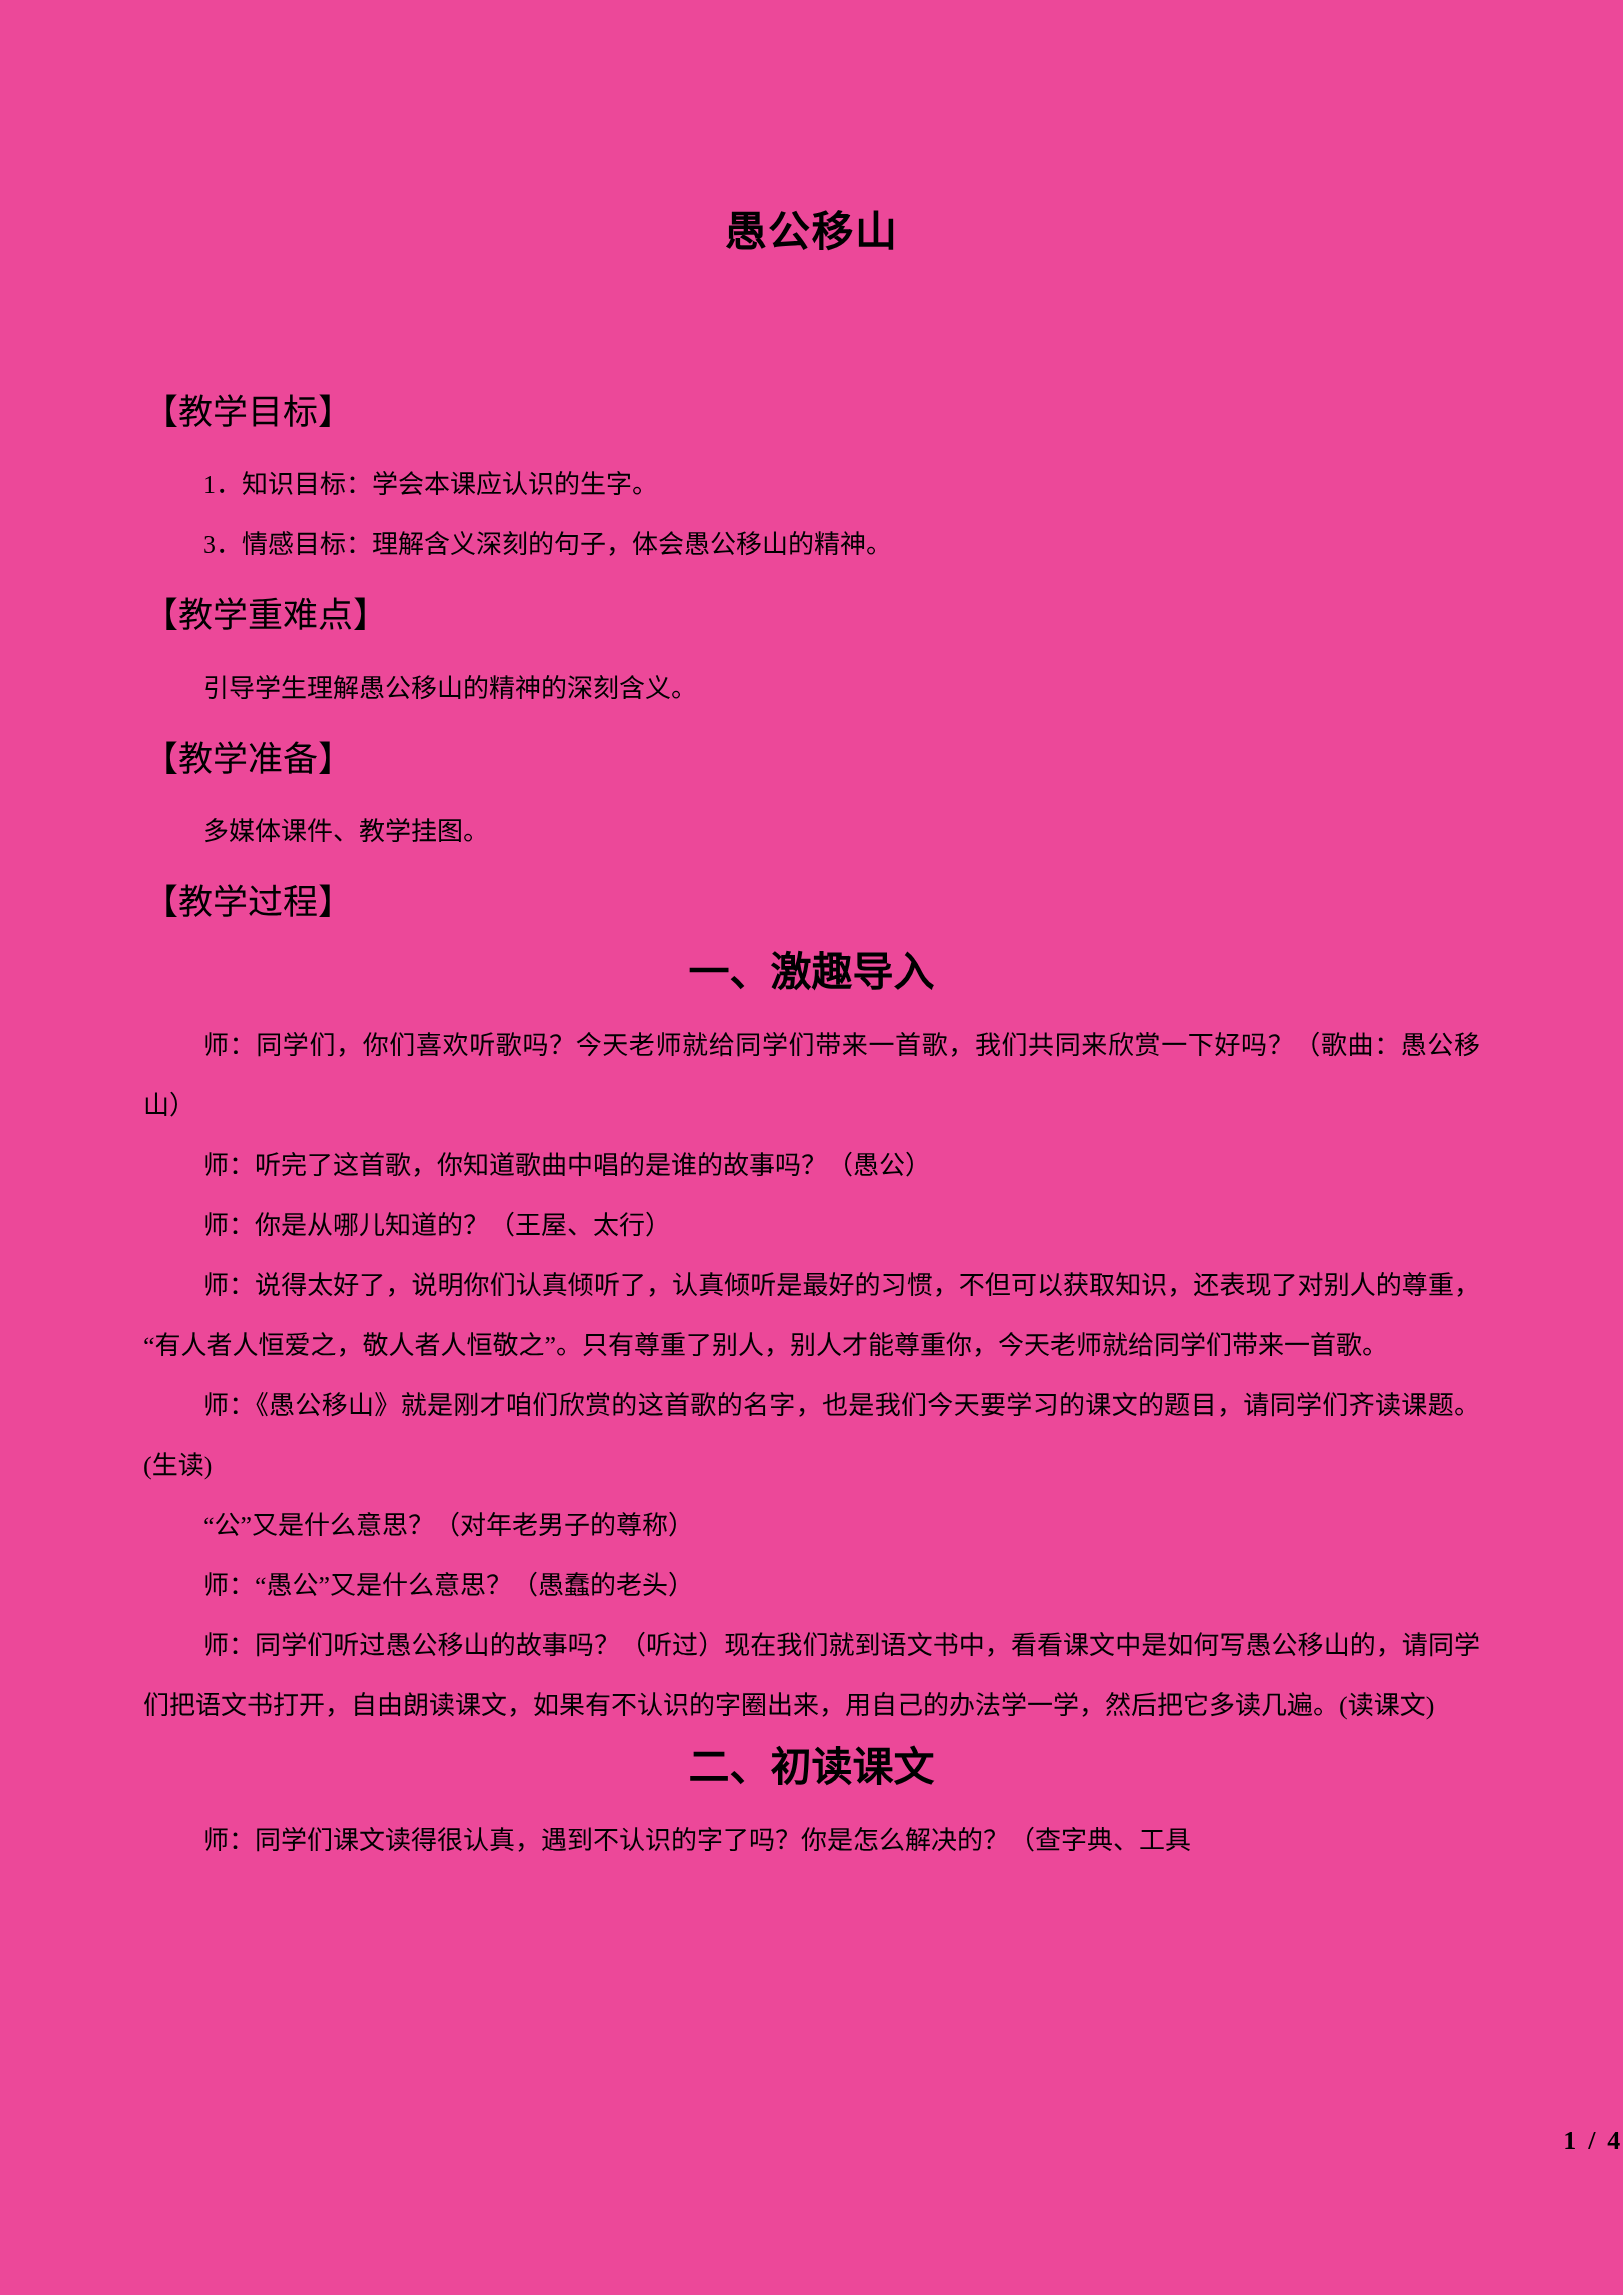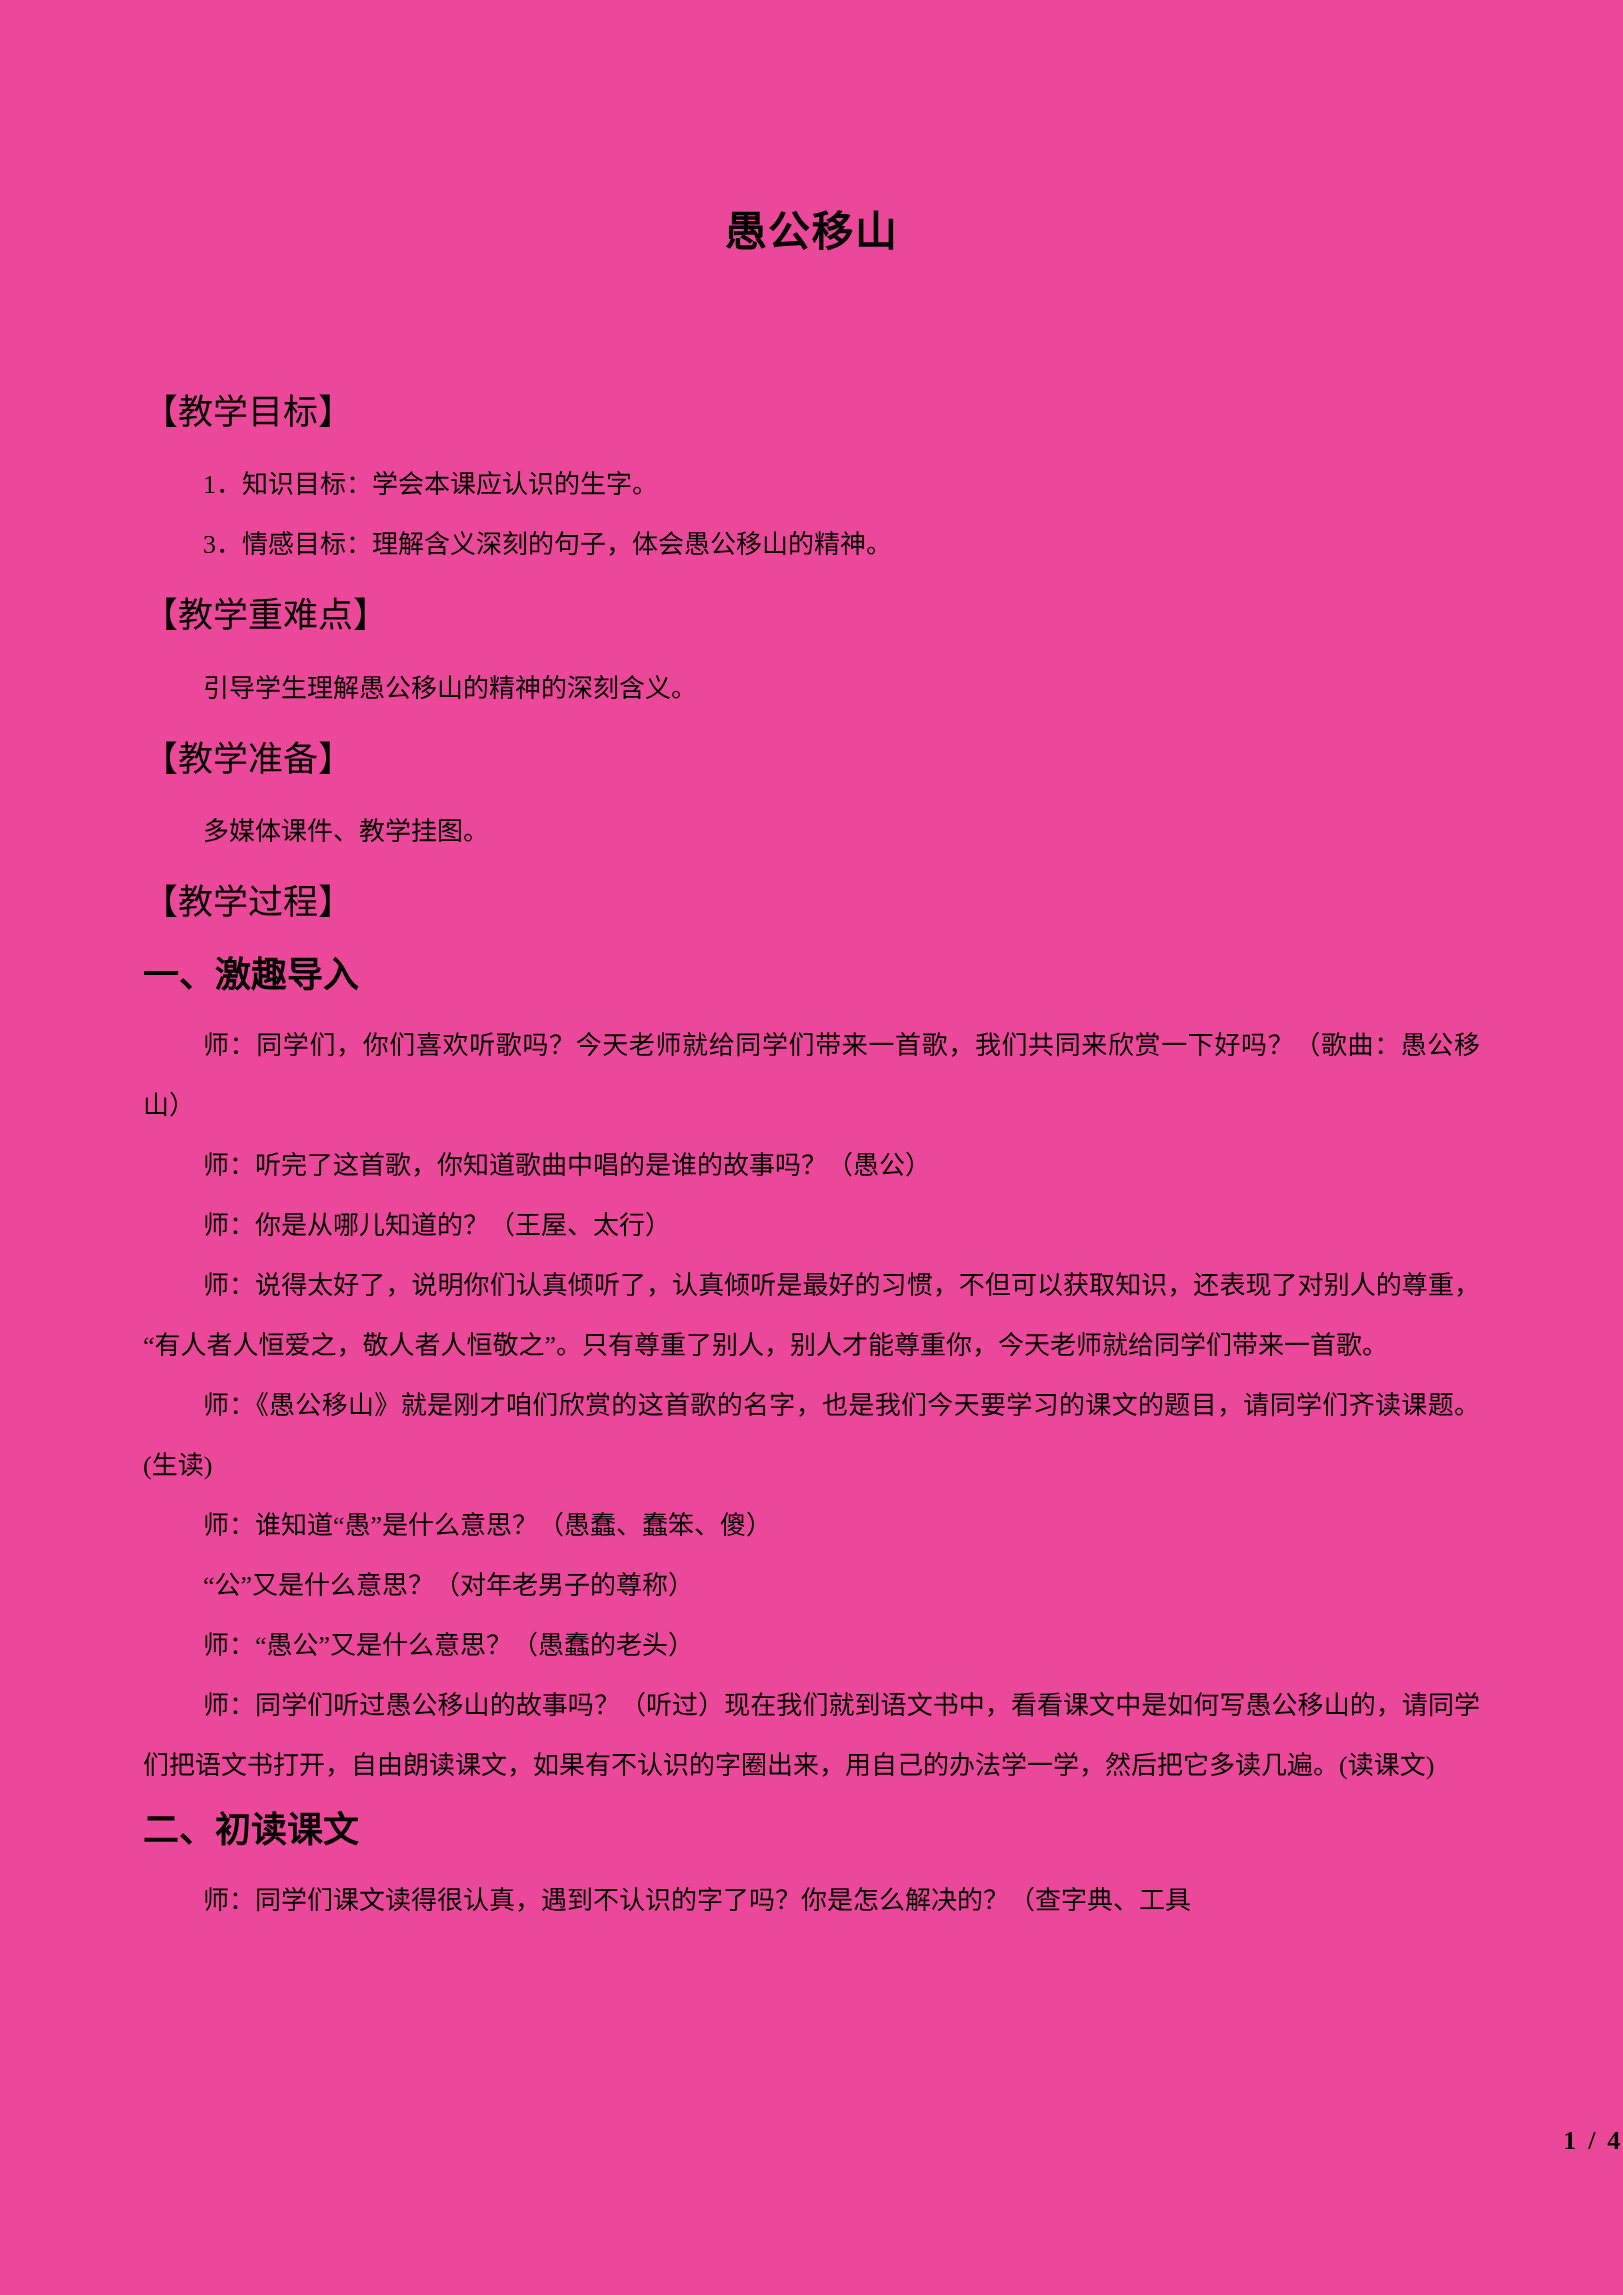--- a/index.html
+++ b/index.html
@@ -34,24 +34,25 @@
     text-align: left;
   }
   .list-item, .para {
     font-size: 26px;
     line-height: 60px;
     text-align: justify;
     text-indent: 60px;
     word-break: break-all;
   }
   .sub-heading {
-    font-size: 36px;
+    font-size: 41px;
     line-height: 60px;
     margin: 4.1px 0 11px 0;
-    text-align: left;
+    text-align: center;
+    font-family: Liberation Mono, monospace;
   }
   .page-footer {
     position: absolute;
     top: 2126px;
     left: 0;
     width: 100%;
     text-align: right;
   }
   .page-number {
     font-size: 26px;
@@ -74,21 +75,20 @@
       <p class="para">引导学生理解愚公移山的精神的深刻含义。</p>
       <h2 class="sec-heading">【教学准备】</h2>
       <p class="para">多媒体课件、教学挂图。</p>
       <h2 class="sec-heading">【教学过程】</h2>
       <h3 class="sub-heading">一、激趣导入</h3>
       <p class="para">师：同学们，你们喜欢听歌吗？今天老师就给同学们带来一首歌，我们共同来欣赏一下好吗？（歌曲：愚公移山）</p>
       <p class="para">师：听完了这首歌，你知道歌曲中唱的是谁的故事吗？（愚公）</p>
       <p class="para">师：你是从哪儿知道的？（王屋、太行）</p>
       <p class="para">师：说得太好了，说明你们认真倾听了，认真倾听是最好的习惯，不但可以获取知识，还表现了对别人的尊重，“有人者人恒爱之，敬人者人恒敬之”。只有尊重了别人，别人才能尊重你，今天老师就给同学们带来一首歌。</p>
       <p class="para">师：《愚公移山》就是刚才咱们欣赏的这首歌的名字，也是我们今天要学习的课文的题目，请同学们齐读课题。(生读)</p>
-      <p class="para">师：谁知道“愚”是什么意思？（愚蠢、蠢笨、傻）</p>
       <p class="para">“公”又是什么意思？（对年老男子的尊称）</p>
       <p class="para">师：“愚公”又是什么意思？（愚蠢的老头）</p>
       <p class="para">师：同学们听过愚公移山的故事吗？（听过）现在我们就到语文书中，看看课文中是如何写愚公移山的，请同学们把语文书打开，自由朗读课文，如果有不认识的字圈出来，用自己的办法学一学，然后把它多读几遍。(读课文)</p>
       <h3 class="sub-heading">二、初读课文</h3>
       <p class="para">师：同学们课文读得很认真，遇到不认识的字了吗？你是怎么解决的？（查字典、工具</p>
     </article>
 
   <footer class="page-footer">
     <span class="page-number">1 / 4</span>
   </footer>

